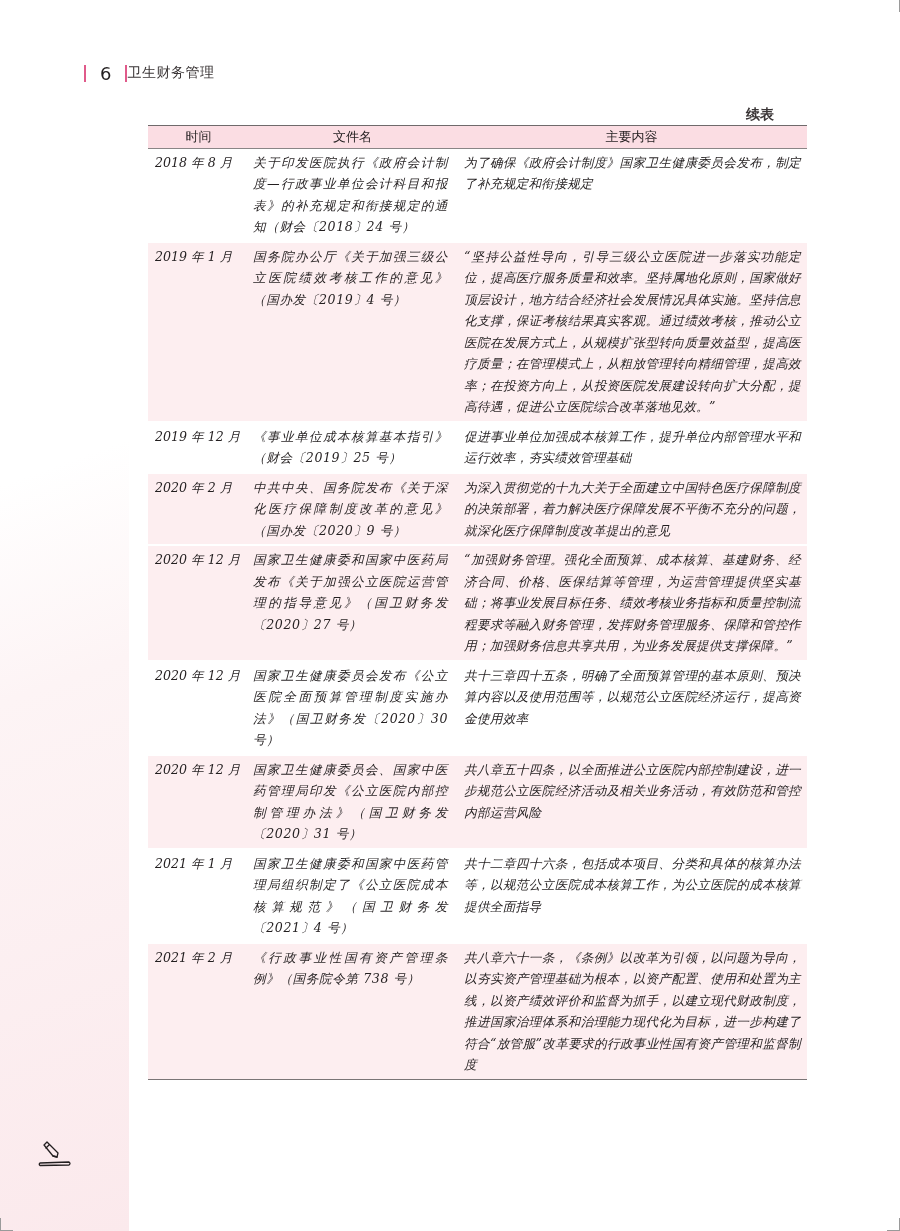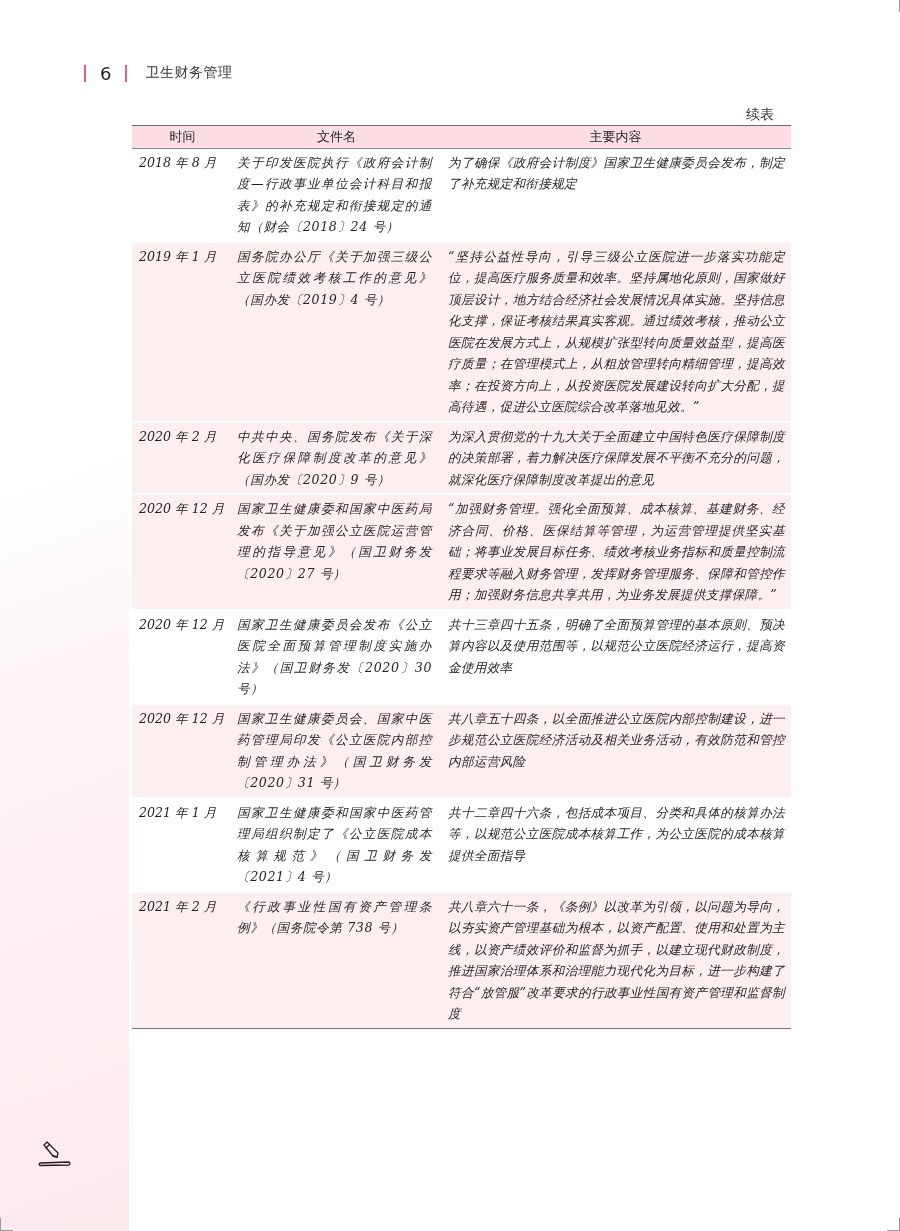--- a/index.html
+++ b/index.html
@@ -18,26 +18,26 @@
   .crop-br { right: 0; bottom: 0; border-width: 0 1px 1px 0; }
   .crop-bl { left: 0; bottom: 0; border-width: 0 0 1px 1px; }
 
   .running-head {
     position: absolute; left: 84px; top: 62px; height: 22px;
     display: flex; align-items: center;
     font-family: "DejaVu Sans", "Liberation Sans", sans-serif;
   }
   .bar { width: 2px; height: 17px; background: #e05a8a; display: inline-block; }
   .page-num { font-size: 18px; color: #231f20; margin: 0 14px 0 14px; }
-  .book-title { font-size: 14px; color: #3a3536; margin-left: 18px; letter-spacing: 0.5px; }
+  .book-title { font-size: 14px; color: #3a3536; letter-spacing: 0.5px; }
 
-  .continued { position: absolute; left: 746px; top: 106px; font-size: 14px; color: #3a3536; }
+  .continued { position: absolute; left: 746px; top: 106px; font-size: 14px; color: #3a3536; font-weight: bold; }
 
   table.main {
-    position: absolute; left: 132px; top: 125px; width: 659px;
+    position: absolute; left: 148px; top: 125px; width: 659px;
     border-collapse: collapse; table-layout: fixed;
     font-size: 12.6px; line-height: 21.5px;
   }
   table.main col.c1 { width: 101px; }
   table.main col.c2 { width: 207px; }
   table.main col.c3 { width: 351px; }
   thead th {
     background: #fbdde3; font-weight: normal;
     font-family: "DejaVu Sans", "Liberation Sans", sans-serif;
     font-size: 13px; height: 21px; padding: 0;
@@ -88,20 +88,25 @@
     <tr>
       <td class="time">2018 年 8 月</td>
       <td class="doc">关于印发医院执行《政府会计制度—行政事业单位会计科目和报表》的补充规定和衔接规定的通知（财会〔2018〕24 号）</td>
       <td class="content" style="height:78px">为了确保《政府会计制度》国家卫生健康委员会发布，制定了补充规定和衔接规定</td>
     </tr>
     <tr class="alt">
       <td class="time">2019 年 1 月</td>
       <td class="doc">国务院办公厅《关于加强三级公立医院绩效考核工作的意见》（国办发〔2019〕4 号）</td>
       <td class="content">“坚持公益性导向，引导三级公立医院进一步落实功能定位，提高医疗服务质量和效率。坚持属地化原则，国家做好顶层设计，地方结合经济社会发展情况具体实施。坚持信息化支撑，保证考核结果真实客观。通过绩效考核，推动公立医院在发展方式上，从规模扩张型转向质量效益型，提高医疗质量；在管理模式上，从粗放管理转向精细管理，提高效率；在投资方向上，从投资医院发展建设转向扩大分配，提高待遇，促进公立医院综合改革落地见效。”</td>
     </tr>
+    <tr>
+      <td class="time">2019 年 12 月</td>
+      <td class="doc">《事业单位成本核算基本指引》（财会〔2019〕25 号）</td>
+      <td class="content">促进事业单位加强成本核算工作，提升单位内部管理水平和运行效率，夯实绩效管理基础</td>
+    </tr>
     <tr class="alt">
       <td class="time">2020 年 2 月</td>
       <td class="doc">中共中央、国务院发布《关于深化医疗保障制度改革的意见》（国办发〔2020〕9 号）</td>
       <td class="content">为深入贯彻党的十九大关于全面建立中国特色医疗保障制度的决策部署，着力解决医疗保障发展不平衡不充分的问题，就深化医疗保障制度改革提出的意见</td>
     </tr>
     <tr class="alt">
       <td class="time">2020 年 12 月</td>
       <td class="doc">国家卫生健康委和国家中医药局发布《关于加强公立医院运营管理的指导意见》（国卫财务发〔2020〕27 号）</td>
       <td class="content">“加强财务管理。强化全面预算、成本核算、基建财务、经济合同、价格、医保结算等管理，为运营管理提供坚实基础；将事业发展目标任务、绩效考核业务指标和质量控制流程要求等融入财务管理，发挥财务管理服务、保障和管控作用；加强财务信息共享共用，为业务发展提供支撑保障。”</td>
     </tr>

